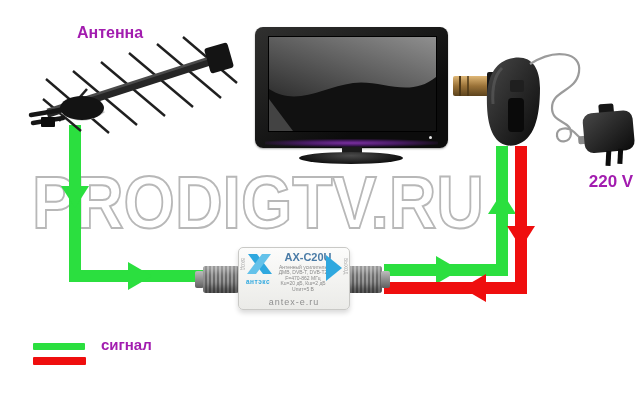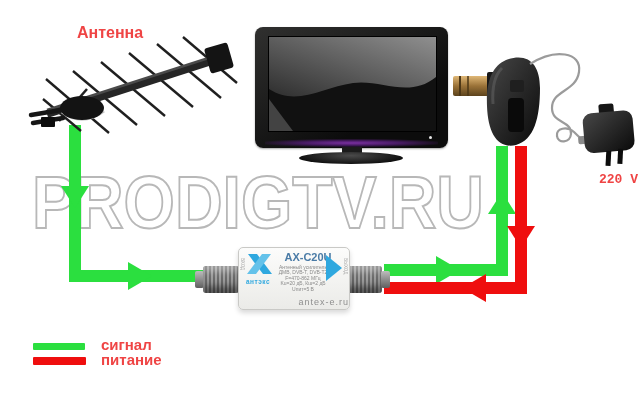--- a/index.html
+++ b/index.html
@@ -1,43 +1,43 @@
 <!DOCTYPE html>
 <html><head>
 <meta charset="utf-8">
 <style>
   html,body{margin:0;padding:0;background:#fff;}
   .canvas{position:relative;width:640px;height:400px;background:#ffffff;overflow:hidden;
           font-family:"Liberation Sans", sans-serif;color:#3f3f3f;}
   .abs{position:absolute;}
-  .lbl{font-weight:bold;color:#ef4444;}
+  .lbl{font-weight:bold;color:#a21caf;}
 
   
   #watermark-svg{left:0;top:150px;width:640px;height:100px;}
 
   
   .tv-frame{left:255px;top:27px;width:193px;height:121px;background:linear-gradient(150deg,#30302f,#0c0c0c 70%);
             border-radius:8px;box-shadow:0 1px 2px rgba(0,0,0,.35);}
   .tv-screen{left:13px;top:9px;width:167px;height:94px;background:#101010;border:1px solid #000;overflow:hidden;}
   .tv-glow{left:10px;right:10px;bottom:1px;height:8px;border-radius:4px;
            background:radial-gradient(ellipse at center,#7a2fa0 0%,#471a63 40%,rgba(20,5,30,0) 78%);}
   .tv-led{right:16px;bottom:9px;width:3px;height:3px;background:#e8e8e8;border-radius:50%;}
   .tv-neck{left:342px;top:147px;width:20px;height:8px;background:#1b1b1b;border-radius:0 0 3px 3px;}
   .tv-base{left:299px;top:152px;width:104px;height:12px;border-radius:50%;
            background:radial-gradient(ellipse at 50% 30%,#4a4a4a,#0e0e0e 75%);}
 
   
   .amp-label{left:270px;top:227px;font-size:15px;}
   .ant-label{left:77px;top:24px;font-size:16px;}
-  .volt-label{left:584px;top:172px;width:54px;text-align:right;font-size:13px;font-family:Liberation Mono, monospace;}
+  .volt-label{left:584px;top:172px;width:54px;text-align:center;font-size:17px;}
   .amp-body{left:238px;top:247px;width:110px;height:61px;background:linear-gradient(#fcfcfb,#ebebe8);
             border:1px solid #c9c9c6;border-radius:5px;box-shadow:0 3px 5px rgba(0,0,0,.15);z-index:4;}
   .amp-model{left:36px;top:3px;width:66px;text-align:center;font-size:11px;font-weight:bold;color:#4a7ba6;}
   .amp-specs{left:36px;top:17px;width:56px;font-size:5px;line-height:5.4px;color:#8a8a8a;text-align:center;}
-  .amp-site{left:0;bottom:2px;width:100%;text-align:right;font-size:9px;color:#8f8f8f;letter-spacing:1px;}
+  .amp-site{left:0;bottom:2px;width:100%;text-align:center;font-size:9px;color:#8f8f8f;letter-spacing:1px;}
   .amp-tri{right:7px;top:7px;width:0;height:0;border-left:16px solid #2fa8df;
            border-top:13px solid transparent;border-bottom:13px solid transparent;}
   .amp-brand{left:3px;top:30px;width:32px;text-align:center;font-size:6.5px;font-weight:bold;color:#2fa8df;letter-spacing:.5px;}
   .amp-side{font-size:4.5px;color:#a8a8a8;writing-mode:vertical-rl;}
   .amp-side.l{left:1px;top:10px;}
   .amp-side.r{right:1px;top:10px;}
   .connector{top:266px;width:36px;height:27px;border-radius:3px;z-index:3;
      background:repeating-linear-gradient(90deg,#9d9d9d 0 2px,#6a6a6a 2px 4px);
      box-shadow:inset 0 6px 6px rgba(255,255,255,.35), inset 0 -7px 7px rgba(0,0,0,.45);}
   .connector.in{left:203px;} .connector.out{left:346px;}
@@ -174,15 +174,14 @@
     </div>
     <div class="abs amp-tri"></div>
     <div class="abs amp-site">antex-e.ru</div>
     <div class="abs amp-side l">ВХОД</div>
     <div class="abs amp-side r">ВЫХОД</div>
   </div>
 
   <div class="abs sw sw1 z3" style="background-color: rgb(43, 223, 63);"></div>
   <div class="abs lbl leg-lbl leg1 z3">сигнал</div>
   <div class="abs sw sw2 z3" style="background-color: rgb(239, 14, 14);"></div>
-  <div class="abs lbl leg-lbl leg2 z3">питание</div>
 
 </div>
 
 </body></html>

